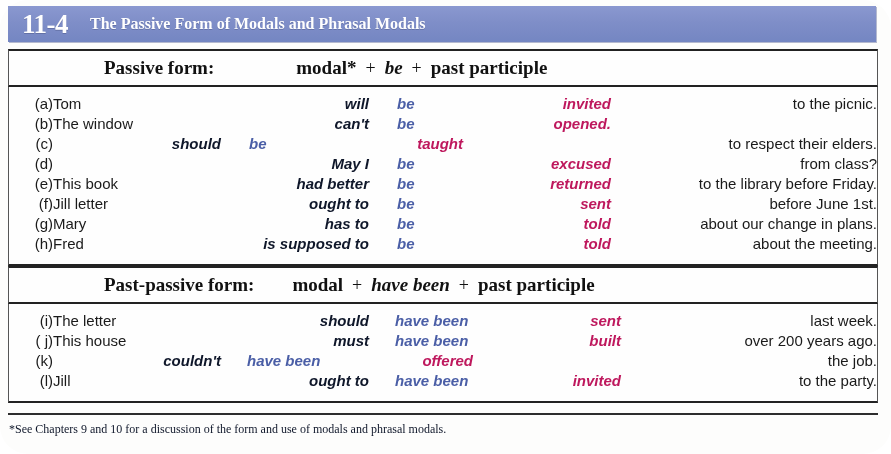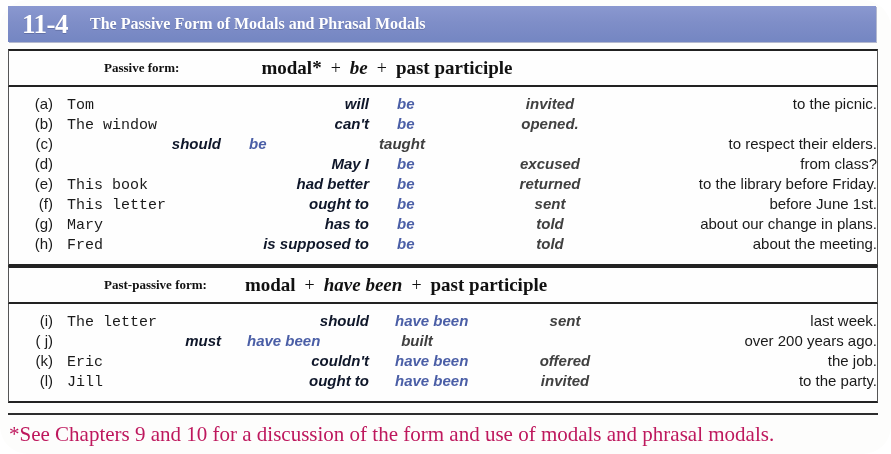--- a/index.html
+++ b/index.html
@@ -76,21 +76,21 @@
     box-sizing: border-box;
     border-top: 2px solid #222;
     border-bottom: 2px solid #222;
     border-left: 1px solid #555;
     border-right: 1px solid #555;
     background: #fefefe;
   }
   .formula-label {
     font-family: "Liberation Serif", "DejaVu Serif", serif;
     font-weight: bold;
-    font-size: 13px;
+    font-size: 19px;
     color: #111;
     margin-left: 95px;
     white-space: nowrap;
   }
   .formula-expr {
     font-family: "Liberation Serif", "DejaVu Serif", serif;
     font-size: 19px;
     color: #111;
     white-space: nowrap;
     display: flex;
@@ -127,24 +127,22 @@
   .c-letter {
     width: 44px;
     text-align: right;
     padding-right: 0;
     flex: 0 0 44px;
     white-space: pre;
   }
   .c-subject {
     width: 148px;
     flex: 0 0 148px;
-    padding-left: 14px;
     box-sizing: border-box;
     white-space: nowrap;
-    font-family: Liberation Mono, monospace;
   }
   .c-modal {
     width: 168px;
     flex: 0 0 168px;
     text-align: right;
     color: #0f172a;
     font-style: italic;
     font-weight: bold;
     white-space: nowrap;
   }
@@ -155,22 +153,22 @@
     padding-left: 28px;
     box-sizing: border-box;
     color: #4a5ea6;
     font-style: italic;
     font-weight: bold;
     white-space: nowrap;
   }
   .c-part {
     width: 122px;
     flex: 0 0 122px;
-    text-align: center;
-    color: #404040;
+    text-align: right;
+    color: #be185d;
     font-style: italic;
     font-weight: bold;
     white-space: nowrap;
   }
   .c-rest {
     flex: 1 1 auto;
     color: #1a1a1a;
     white-space: nowrap;
     text-align: right;
   }
@@ -188,22 +186,22 @@
     width: 870px;
     height: 0;
     border-top: 2px solid #2d2d2d;
   }
   .footnote {
     position: absolute;
     left: 9px;
     top: 422px;
     width: 870px;
     font-family: "Liberation Serif", "DejaVu Serif", serif;
-    font-size: 21px;
-    color: #be185d;
+    font-size: 12px;
+    color: #0f172a;
     white-space: nowrap;
   }
 </style>
 </head>
 <body>
 
 <div class="page">
 
   <div class="title-band">
     <span class="band-number">11-4</span>
@@ -258,21 +256,21 @@
       <div class="ex-row">
         <span class="c-letter">(e)</span>
         <span class="c-subject">This book</span>
         <span class="c-modal">had better</span>
         <span class="c-aux">be</span>
         <span class="c-part">returned</span>
         <span class="c-rest">to the library before Friday.</span>
       </div>
       <div class="ex-row">
         <span class="c-letter">(f)</span>
-        <span class="c-subject">This letter</span>
+        <span class="c-subject">Jill letter</span>
         <span class="c-modal">ought to</span>
         <span class="c-aux">be</span>
         <span class="c-part">sent</span>
         <span class="c-rest">before June 1st.</span>
       </div>
       <div class="ex-row">
         <span class="c-letter">(g)</span>
         <span class="c-subject">Mary</span>
         <span class="c-modal">has to</span>
         <span class="c-aux">be</span>
@@ -304,28 +302,28 @@
       <div class="ex-row">
         <span class="c-letter">(i)</span>
         <span class="c-subject">The letter</span>
         <span class="c-modal">should</span>
         <span class="c-aux">have been</span>
         <span class="c-part">sent</span>
         <span class="c-rest">last week.</span>
       </div>
       <div class="ex-row">
         <span class="c-letter">( j)</span>
+        <span class="c-subject">This house</span>
         <span class="c-modal">must</span>
         <span class="c-aux">have been</span>
         <span class="c-part">built</span>
         <span class="c-rest">over 200 years ago.</span>
       </div>
       <div class="ex-row">
         <span class="c-letter">(k)</span>
-        <span class="c-subject">Eric</span>
         <span class="c-modal">couldn't</span>
         <span class="c-aux">have been</span>
         <span class="c-part">offered</span>
         <span class="c-rest">the job.</span>
       </div>
       <div class="ex-row">
         <span class="c-letter">(l)</span>
         <span class="c-subject">Jill</span>
         <span class="c-modal">ought to</span>
         <span class="c-aux">have been</span>

